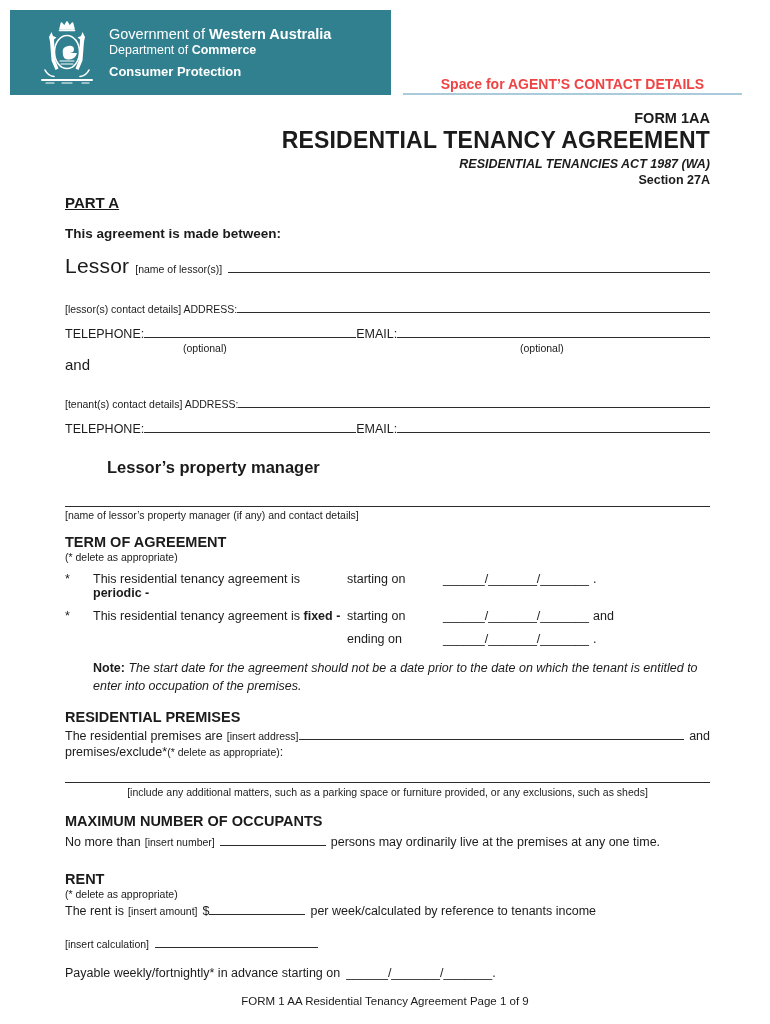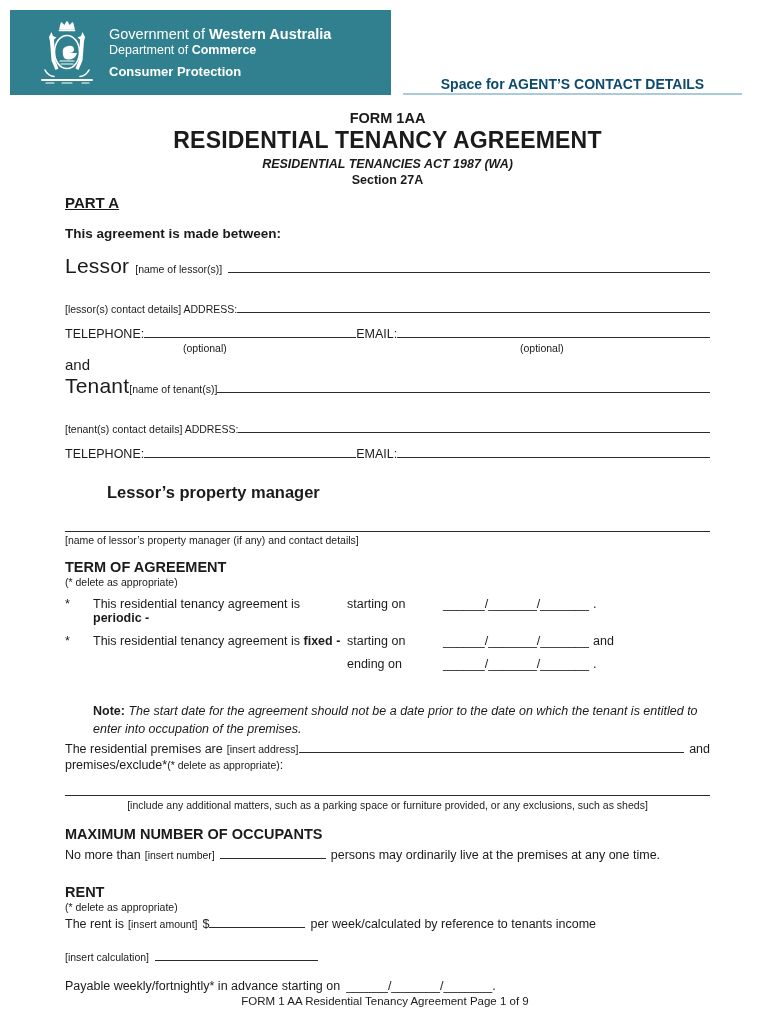--- a/index.html
+++ b/index.html
@@ -21,27 +21,27 @@
   }
   .crest { margin-left: 26px; flex-shrink: 0; }
   .banner-text { color: #ffffff; margin-left: 11px; line-height: 1.22; }
   .bt1 { font-size: 14.5px; }
   .bt2 { font-size: 12.5px; }
   .bt3 { font-size: 13px; font-weight: bold; margin-top: 5px; }
   .agent-space {
     flex: 1; align-self: flex-end;
     border-bottom: 2px solid #a9cbdc;
     text-align: center;
-    color: #0c4a6e; font-weight: bold; font-size: 14px;
+    color: #ef4444; font-weight: bold; font-size: 14px;
     padding-bottom: 1px; margin-left: 12px;
     white-space: nowrap;
   }
   
   .content { position: absolute; top: 110px; left: 65px; width: 645px; font-size: 12.5px; }
-  .tc { text-align: center; }
+  .tc { text-align: right; }
   .t-form { font-size: 14.5px; font-weight: bold; }
   .t-main { font-size: 23px; font-weight: bold; margin-top: 1px; letter-spacing: 0.2px; }
   .t-act  { font-size: 12.5px; font-weight: bold; font-style: italic; margin-top: 3px; }
   .t-sec  { font-size: 12.5px; font-weight: bold; margin-top: 2px; }
   .part-a { font-size: 15px; font-weight: bold; text-decoration: underline; margin-top: 7px; }
   .agree  { font-size: 13.5px; font-weight: bold; margin-top: 15px; }
 
   .row { display: flex; align-items: baseline; }
   .fill { border-bottom: 1px solid #2b2b2b; flex: 1; height: 13px; }
   .party-row { margin-top: 13px; }
@@ -62,21 +62,21 @@
 
   .sec-head { font-size: 14.5px; font-weight: bold; }
   .small-note { font-size: 10.5px; margin-top: 1px; }
 
   .term-row { display: flex; align-items: baseline; margin-top: 9px; }
   .term-marker { width: 28px; flex-shrink: 0; }
   .term-text { width: 254px; flex-shrink: 0; }
   .term-when { width: 78px; flex-shrink: 0; }
   .term-blank { margin-left: 18px; white-space: nowrap; }
   .term-suffix { margin-left: 4px; }
-  .note-block { margin-left: 28px; margin-top: 31px; line-height: 1.45; }
+  .note-block { margin-left: 28px; margin-top: 13px; line-height: 1.45; }
   .note-label { font-weight: bold; }
   .note-text { font-style: italic; }
 
   .premises-head { margin-top: 14px; }
   .prem-row1 { margin-top: 2px; }
   .prem-row1 .hint { margin-left: 4px; }
   .prem-and { margin-left: 5px; }
   .prem-row2 { margin-top: 2px; }
   .prem-line { border-bottom: 1px solid #2b2b2b; height: 24px; }
   .prem-caption { font-size: 10.5px; text-align: center; margin-top: 3px; }
@@ -167,25 +167,20 @@
       <span class="fill-tel"></span>
       <span>EMAIL:</span>
       <span class="fill"></span>
     </div>
     <div class="optional-row">
       <span class="opt1">(optional)</span>
       <span class="opt2">(optional)</span>
     </div>
     <div class="and-word">and</div>
 
-    <div class="row" style="margin-top:1px;">
-      <span class="party-name">Tenant</span>
-      <span class="hint">[name of tenant(s)]</span>
-      <span class="fill"></span>
-    </div>
     <div class="row addr-row">
       <span class="hint">[tenant(s) contact details] ADDRESS:</span>
       <span class="fill"></span>
     </div>
     <div class="row phone-row">
       <span>TELEPHONE:</span>
       <span class="fill-tel"></span>
       <span>EMAIL:</span>
       <span class="fill"></span>
     </div>
@@ -217,20 +212,21 @@
       <span class="term-when">ending on</span>
       <span class="term-blank">______/_______/_______</span>
       <span class="term-suffix">.</span>
     </div>
 
     <div class="note-block">
       <span class="note-label">Note:</span>
       <span class="note-text">The start date for the agreement should not be a date prior to the date on which the tenant is entitled to enter into occupation of the premises.</span>
     </div>
 
+    <div class="sec-head premises-head">RESIDENTIAL PREMISES</div>
     <div class="row prem-row1">
       <span>The residential premises are</span>
       <span class="hint">[insert address]</span>
       <span class="fill"></span>
       <span class="prem-and">and</span>
     </div>
     <div class="prem-row2">
       <span>premises/exclude*</span><span class="hint">(* delete as appropriate)</span><span>:</span>
     </div>
     <div class="prem-line"></div>

